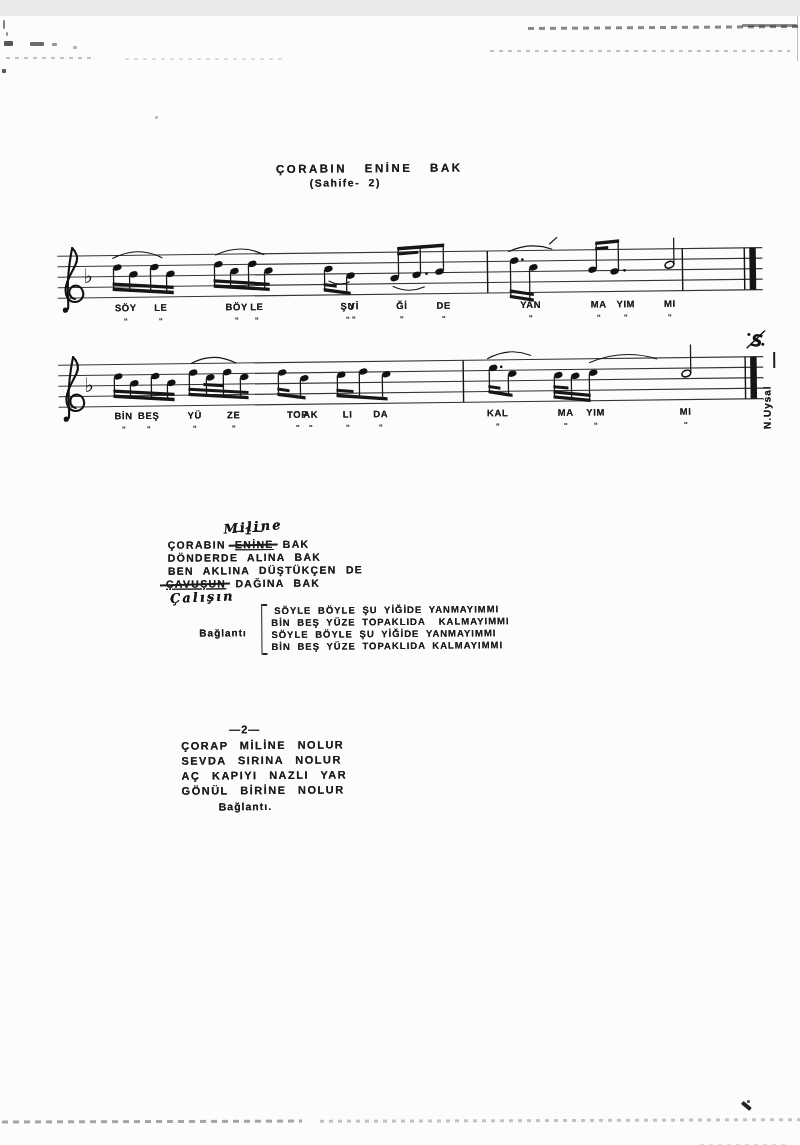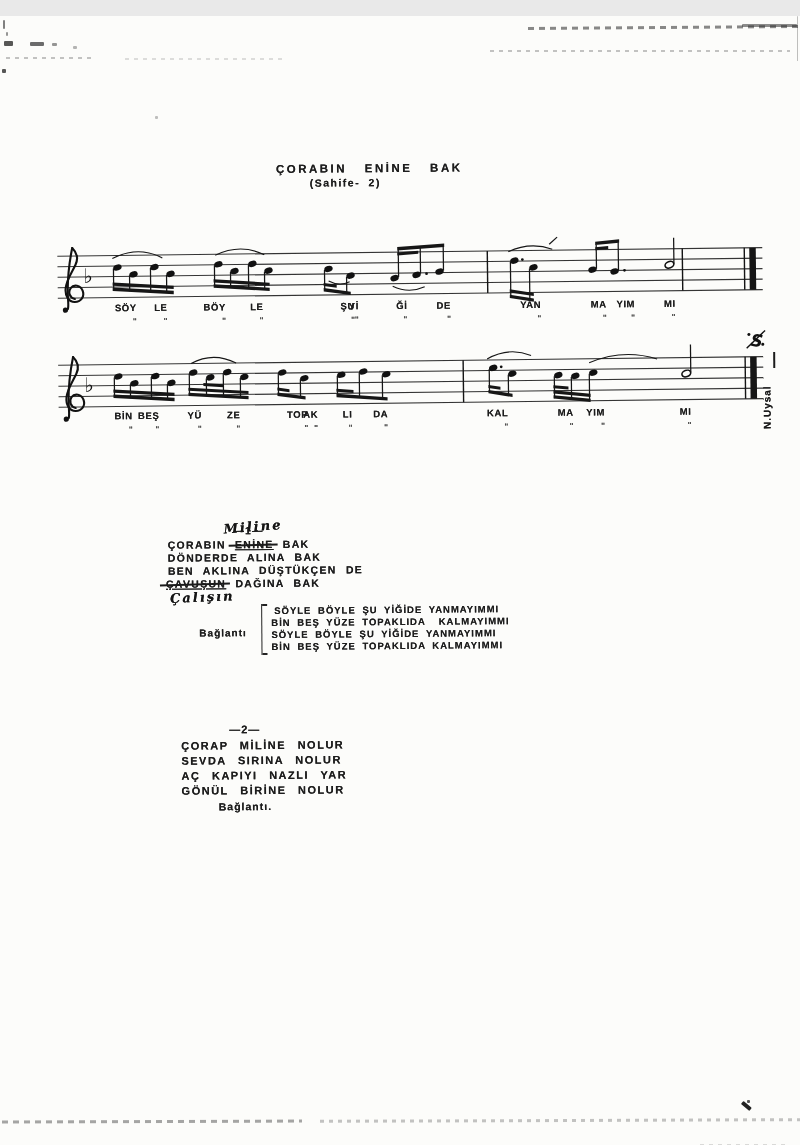--- a/index.html
+++ b/index.html
@@ -20,21 +20,21 @@
   svg .stem{stroke:#161616;stroke-width:1.25;}
   svg .beam{fill:#161616;}
   svg .slur{fill:none;stroke:#161616;stroke-width:1.1;}
   svg .nh{fill:#111;}
   svg .nh-open{fill:none;stroke:#111;stroke-width:1.6;}
   svg .bar{stroke:#151515;stroke-width:1.4;}
   svg .clef{fill:none;stroke:#111;stroke-width:2.1;stroke-linecap:round;}
   svg text{font-family:"DejaVu Sans",sans-serif;fill:#111;}
 
   .lyrics{position:absolute;left:0;width:800px;height:32px;}
-  .syl{position:absolute;transform:translateX(-50%);display:inline-flex;flex-direction:column;align-items:flex-end;
+  .syl{position:absolute;transform:translateX(-50%);display:inline-flex;flex-direction:column;align-items:center;
        font-weight:bold;font-size:9.5px;letter-spacing:.6px;color:#1c1c1c;text-shadow:0 0 .5px rgba(25,25,25,.8);}
   .syl .d{font-size:8px;margin-top:4px;letter-spacing:0;opacity:.8;font-family:"DejaVu Sans",sans-serif;}
 
   .signature{position:absolute;left:763px;top:342px;height:74px;writing-mode:vertical-rl;transform:rotate(180deg);
              font-size:10px;font-weight:bold;letter-spacing:1px;color:#181818;}
   .sig-flourish{position:absolute;left:775px;top:339px;width:2.2px;height:16px;background:#1c1c1c;}
 
   .v1{font-size:10.5px;letter-spacing:1.3px;word-spacing:5px;}
   .hand{font-family:"DejaVu Serif",serif;font-style:italic;font-weight:bold;color:#161616;}
   .hand-top{left:224px;top:502px;font-size:13px;letter-spacing:2px;transform:rotate(-4deg);}
@@ -181,21 +181,21 @@
 
     <div class="lyrics" style="top:284px;">
       <span class="syl" style="left:128px">
           <span>SÖY</span>
           <span class="d">"</span>
         </span>
       <span class="syl" style="left:163px">
           <span>LE</span>
           <span class="d">"</span>
         </span>
-      <span class="syl" style="left:217px">
+      <span class="syl" style="left:239px">
           <span>BÖY</span>
           <span class="d">"</span>
         </span>
       <span class="syl" style="left:259px">
           <span>LE</span>
           <span class="d">"</span>
         </span>
       <span class="syl" style="left:350px">
           <span>ŞU</span>
           <span class="d">"</span>

